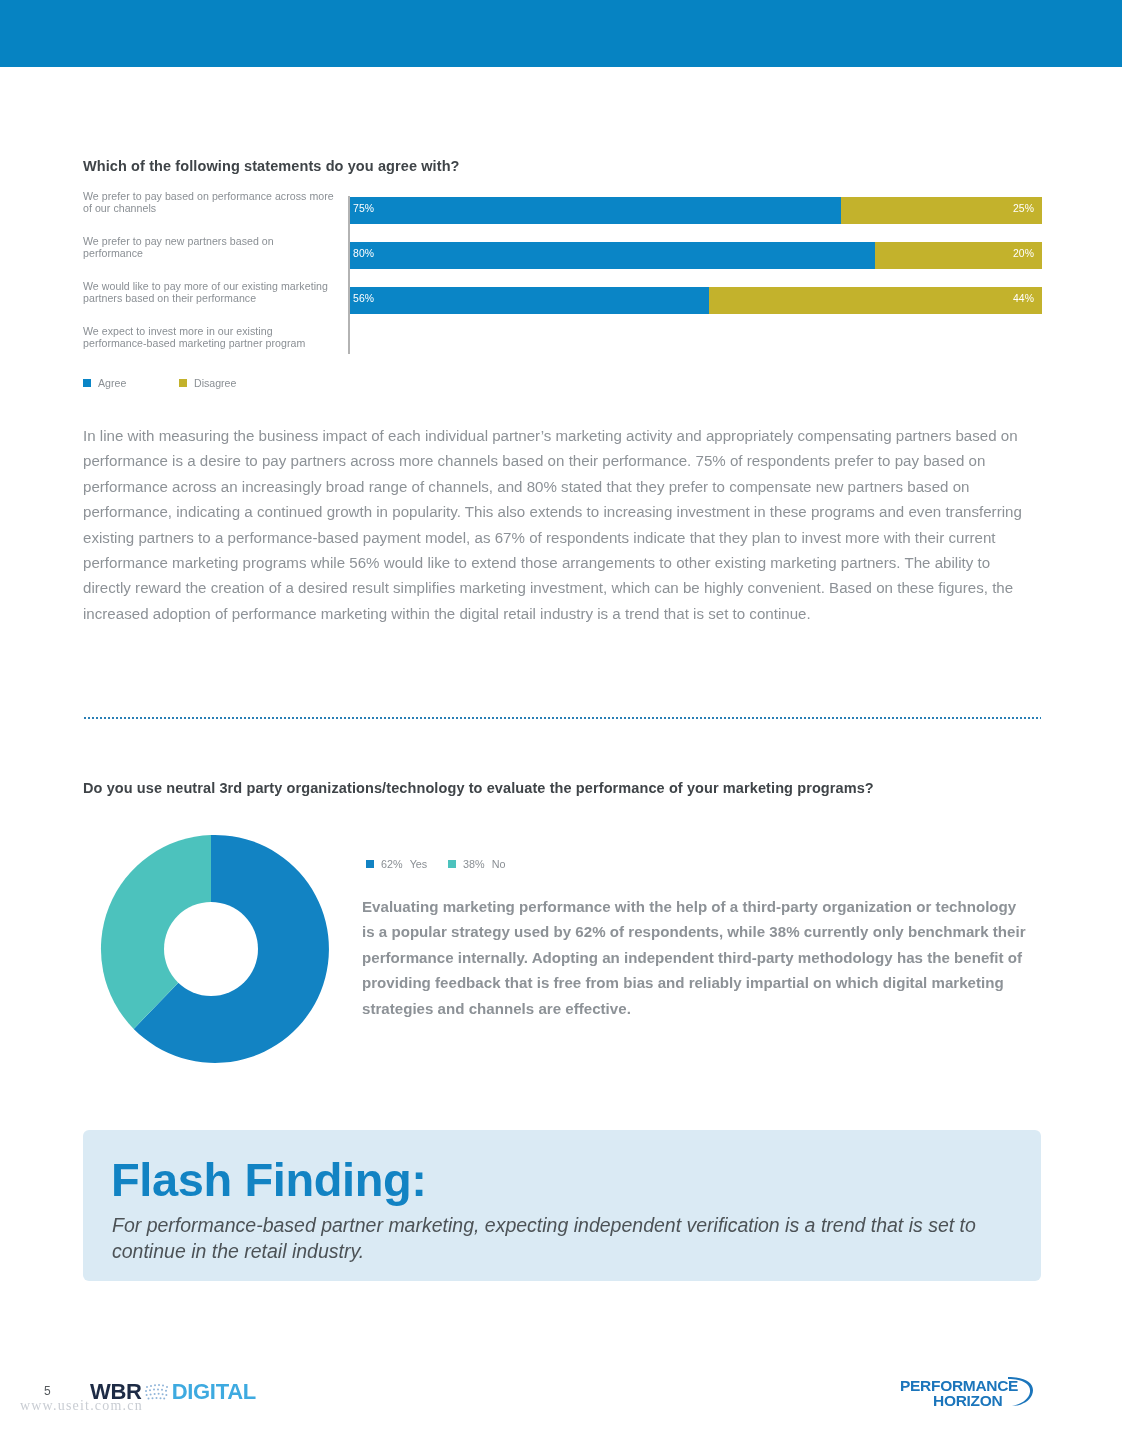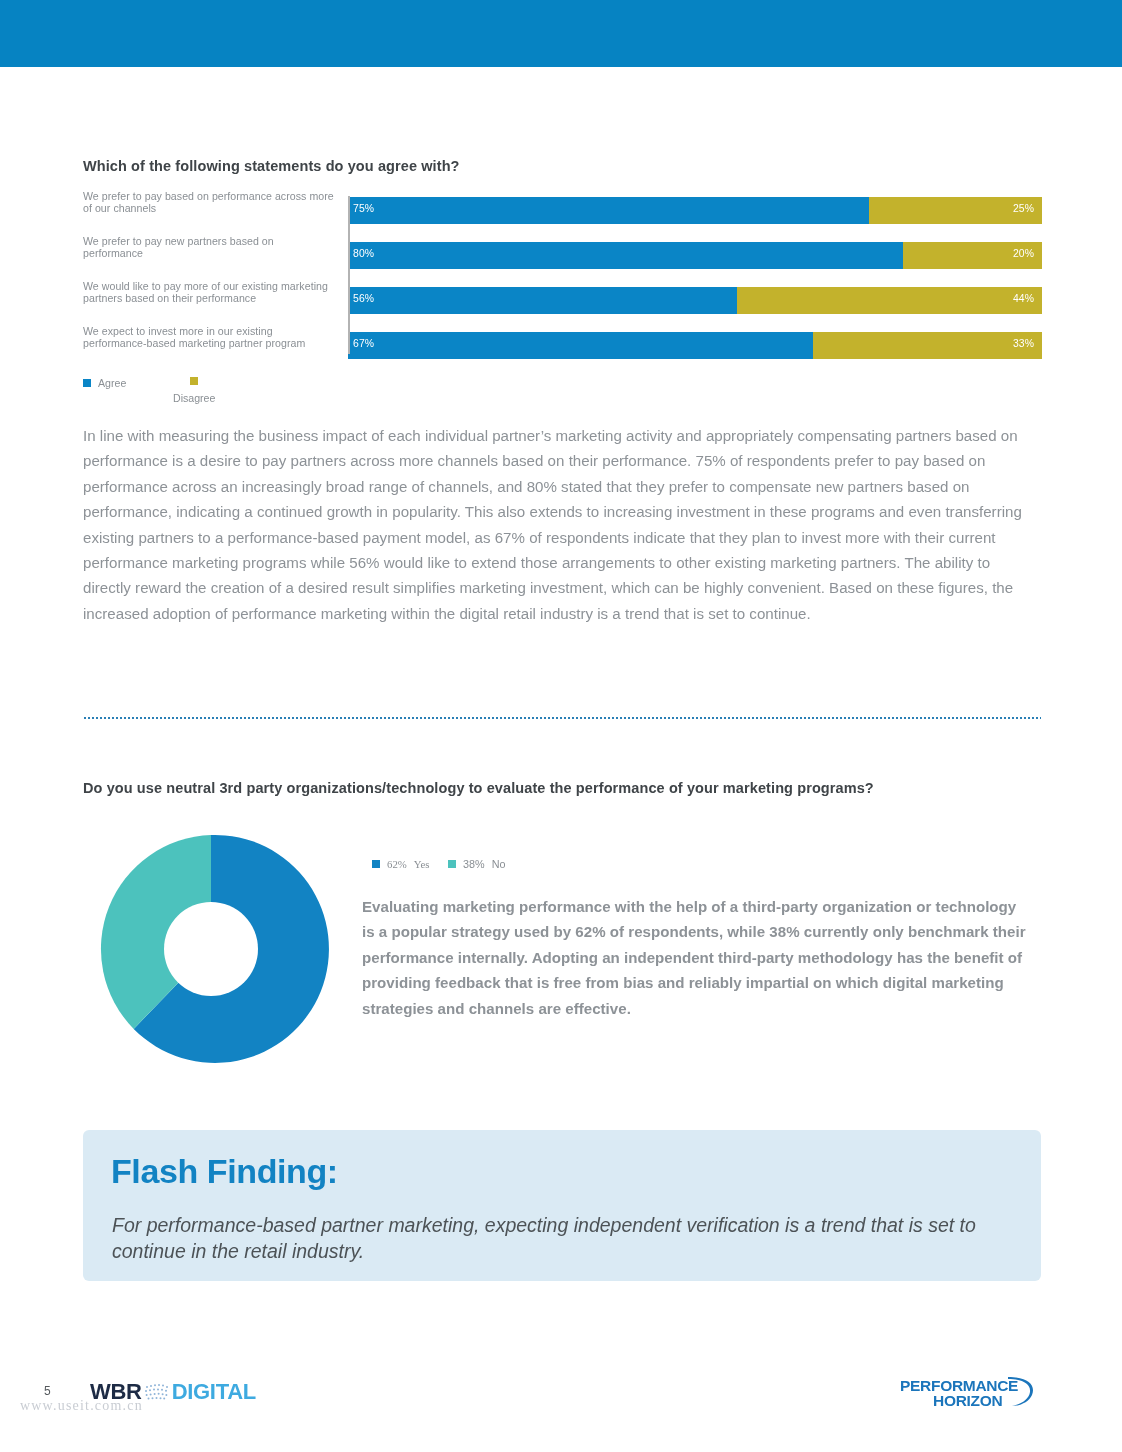--- a/index.html
+++ b/index.html
@@ -68,20 +68,21 @@
     position: absolute;
     left: 265px; top: 7px;
     width: 694px;
     height: 27px;
     background: transparent;
   }
   .bar-seg {
     position: absolute;
     top: 0;
     height: 27px;
+    padding-left: 28px;
   }
   .seg-agree { left: 0; background: #0a85c6; }
   .seg-disagree { right: 0; background: #c3b22c; }
   .seg-val {
     position: absolute;
     top: 6px;
     font-size: 10.4px;
     color: #ffffff;
     letter-spacing: 0.1px;
   }
@@ -179,21 +180,21 @@
     position: absolute;
     left: 83px; top: 1130px;
     width: 958px;
     height: 151px;
     background: #daeaf4;
     border-radius: 6px;
   }
   .flash-title {
     position: absolute;
     left: 28px; top: 22px;
-    font-size: 34px;
+    font-size: 47px;
     font-weight: bold;
     color: #1283c3;
     letter-spacing: -0.4px;
   }
   .flash-sub {
     position: absolute;
     left: 29px; top: 82px;
     width: 905px;
     font-size: 19.5px;
     line-height: 26px;
@@ -298,39 +299,31 @@
           <span class="seg-val left">56%</span>
         </div>
         <div class="bar-seg seg-disagree" style="width:305.4px;">
           <span class="seg-val right">44%</span>
         </div>
       </div>
     </div>
 
     <div class="bar-row" style="top:135px;">
       <div class="bar-label">We expect to invest more in our existing performance-based marketing partner program</div>
-      <div class="bar-track">
-        <div class="bar-seg seg-agree" style="width:465px;">
-          <span class="seg-val left">67%</span>
-        </div>
-        <div class="bar-seg seg-disagree" style="width:229px;">
-          <span class="seg-val right">33%</span>
-        </div>
-      </div>
     </div>
   </div>
 
   <div class="axis-line"></div>
 
   <div class="legend1">
     <div class="lg-item" style="left:0px;">
       <span class="lg-swatch" style="background:#0a85c6;"></span>
       <span class="lg-text">Agree</span>
     </div>
-    <div class="lg-item" style="left:90px;flex-direction:column;">
+    <div class="lg-item" style="left:96px;">
       <span class="lg-swatch" style="background:#c3b22c;"></span>
       <span class="lg-text">Disagree</span>
     </div>
   </div>
 
   <div class="para" id="para1">In line with measuring the business impact of each individual partner’s marketing activity and appropriately compensating partners based on performance is a desire to pay partners across more channels based on their performance. 75% of respondents prefer to pay based on performance across an increasingly broad range of channels, and 80% stated that they prefer to compensate new partners based on performance, indicating a continued growth in popularity. This also extends to increasing investment in these programs and even transferring existing partners to a performance-based payment model, as 67% of respondents indicate that they plan to invest more with their current performance marketing programs while 56% would like to extend those arrangements to other existing marketing partners. The ability to directly reward the creation of a desired result simplifies marketing investment, which can be highly convenient. Based on these figures, the increased adoption of performance marketing within the digital retail industry is a trend that is set to continue.</div>
 
   <div class="divider"></div>
 
   <div class="q2-title">Do you use neutral 3rd party organizations/technology to evaluate the performance of your marketing programs?</div>
@@ -339,21 +332,21 @@
     <svg width="246" height="246" viewBox="0 0 246 246">
 
       <path d="M123 9 A114 114 0 1 1 45.7 202.9 L123 123 Z" fill="#1283c3"></path>
 
       <path d="M45.7 202.9 A114 114 0 0 1 123 9 L123 123 Z" fill="#4cc2bd"></path>
       <circle cx="123" cy="123" r="47" fill="#ffffff"></circle>
     </svg>
   </div>
 
   <div class="legend2">
-    <div class="lg-item" style="left:10px;font-family:Liberation Serif, serif;">
+    <div class="lg-item" style="left:4px;">
       <span class="lg-swatch" style="background:#1283c3;"></span>
       <span class="lg2-text lg2-pct">62%</span>
       <span class="lg2-text">Yes</span>
     </div>
     <div class="lg-item" style="left:86px;">
       <span class="lg-swatch" style="background:#4cc2bd;"></span>
       <span class="lg2-text lg2-pct">38%</span>
       <span class="lg2-text">No</span>
     </div>
   </div>

